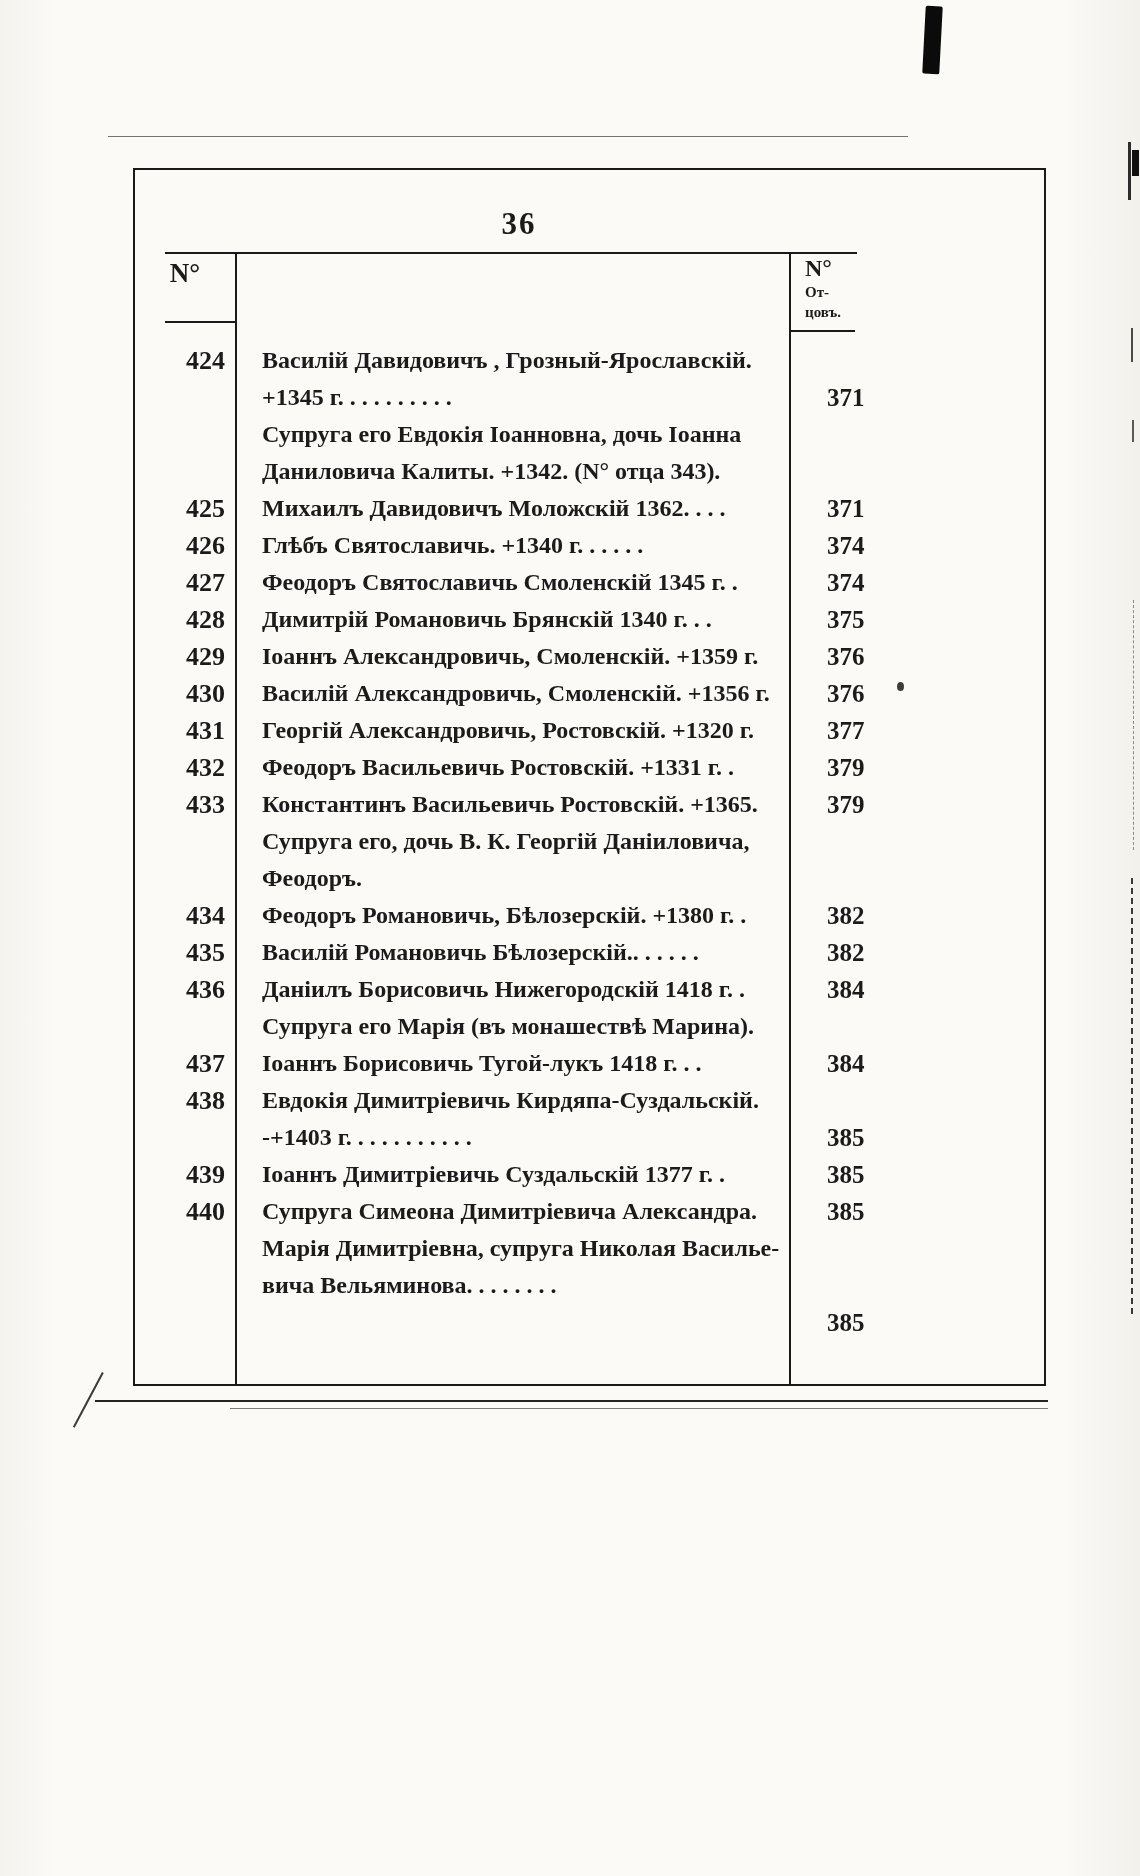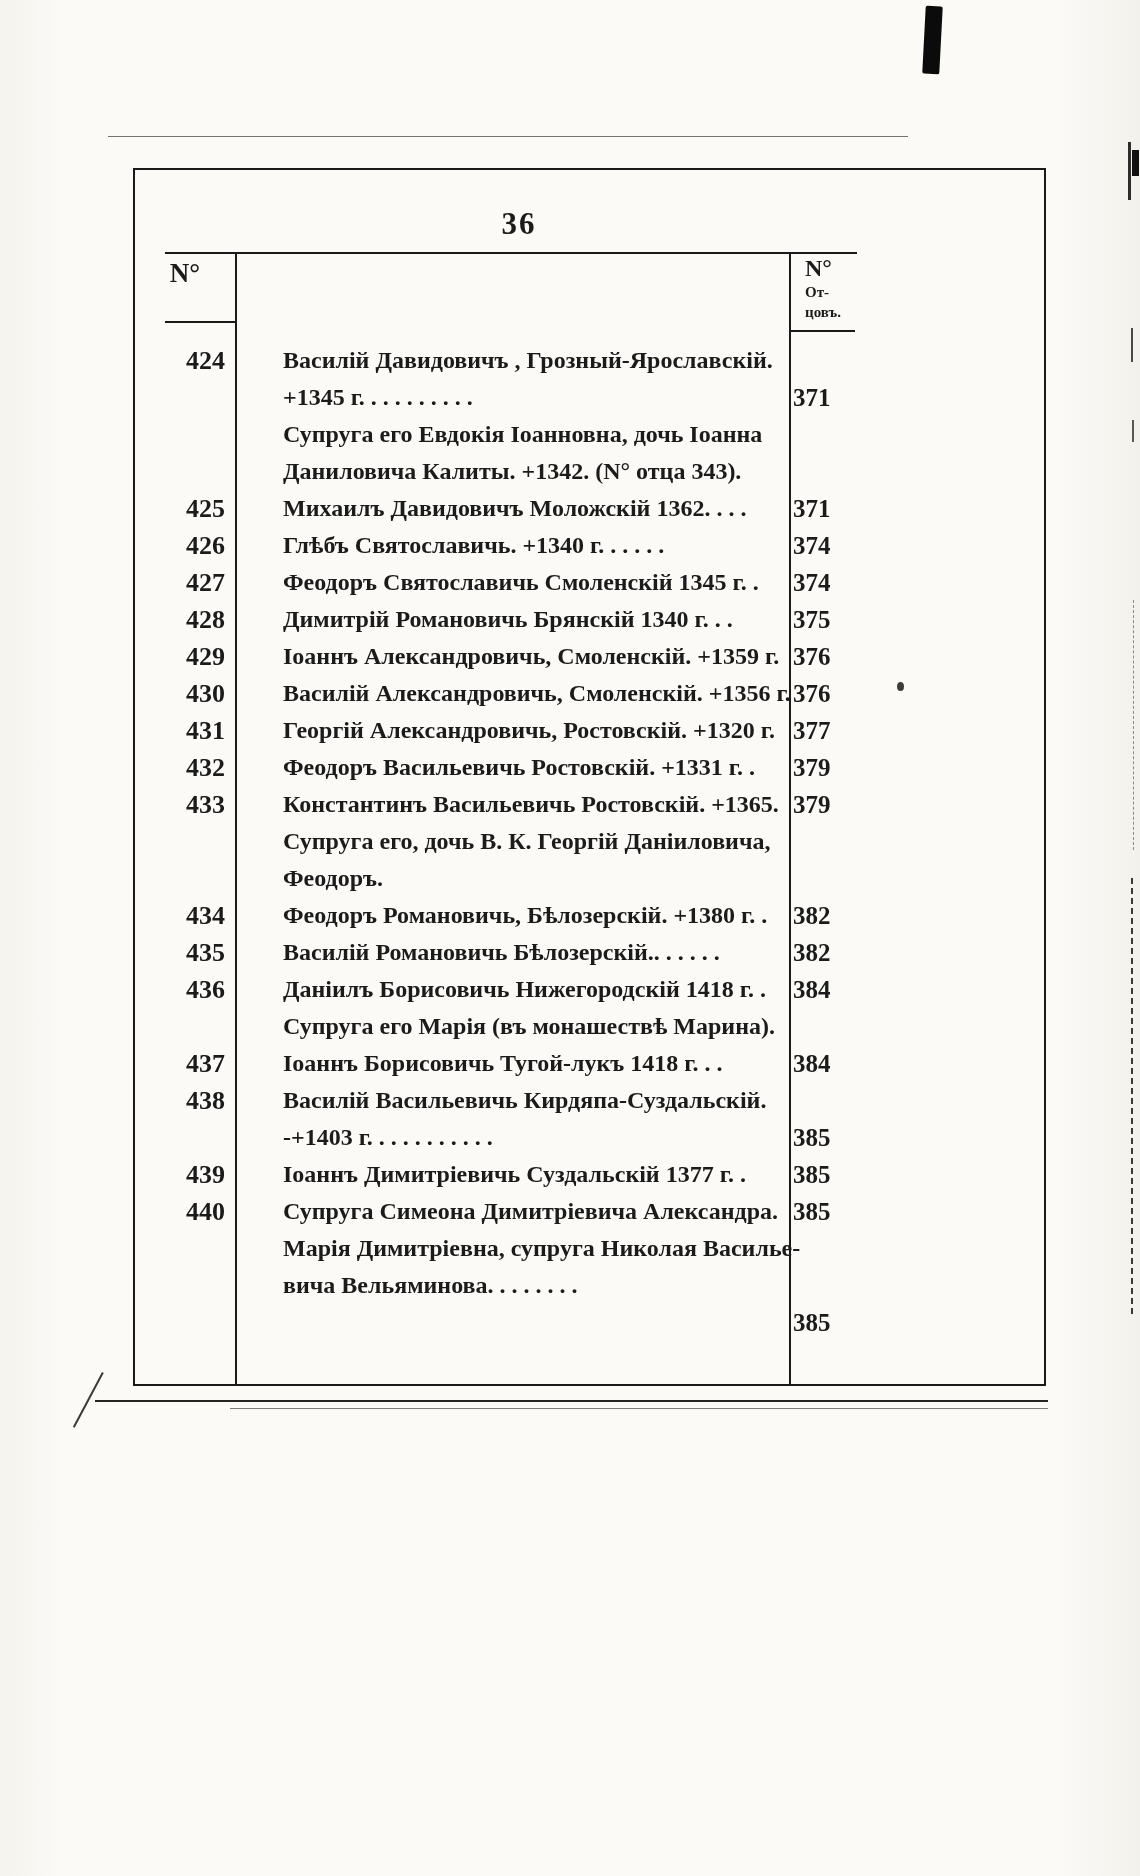--- a/index.html
+++ b/index.html
@@ -30,28 +30,28 @@
   }
   .col-left-rule { position:absolute; top:151px; left:30px; width:70px; height:2px; background:#1a1a1a; }
   .col-right-header { position:absolute; top:84px; left:656px; width:120px; padding-left:14px; }
   .crh-no  { font-size:24px; font-weight:bold; line-height:28px; }
   .crh-sub { font-size:15px; font-weight:bold; line-height:20px; }
   .col-right-rule { position:absolute; top:160px; left:654px; width:66px; height:2px; background:#1a1a1a; }
   .vline { position:absolute; top:82px; bottom:0; width:2px; background:#1a1a1a; }
   .v1 { left:100px; }
   .v2 { left:654px; }
   .entries { position:absolute; top:172px; left:0; right:0; }
-  .entry-row { display:grid; grid-template-columns:100px 554px 1fr; }
+  .entry-row { display:grid; grid-template-columns:100px 554px 1fr;gap:17px; }
   .cell-no {
     text-align:right; padding-right:10px;
     font-size:26px; font-weight:bold; line-height:37px;
   }
   .cell-text .line {
     font-size:24px; font-weight:bold; line-height:37px;
-    white-space:nowrap; padding-left:10px; min-height:37px;margin-left:38px;
+    white-space:nowrap; padding-left:10px; min-height:37px;
   }
   .cell-ref .line {
     font-size:25px; font-weight:bold; line-height:37px;
     padding-left:4px; min-height:37px; white-space:nowrap;
   }
   
   .artifact { position:absolute; }
   .top-hairline { left:108px; top:136px; width:800px; height:1px; background:#74746e; }
   .ink-bar { left:924px; top:6px; width:17px; height:68px; background:#0b0b0b; transform:rotate(3deg); border-radius:2px; }
   .right-dash-top { left:1128px; top:142px; width:3px; height:58px; background:#2c2c2c; }
@@ -237,21 +237,21 @@
           <div class="cell-text">
             <div class="line">Іоаннъ Борисовичь Тугой-лукъ 1418 г. . .</div>
           </div>
           <div class="cell-ref">
             <div class="line">384</div>
           </div>
         </div>
         <div class="entry-row">
           <div class="cell-no">438</div>
           <div class="cell-text">
-            <div class="line">Василій Васильевичь Кирдяпа-Суздальскій.</div>
+            <div class="line">Евдокія Димитріевичь Кирдяпа-Суздальскій.</div>
             <div class="line">-+1403 г. . . . . . . . . . .</div>
           </div>
           <div class="cell-ref">
             <div class="line">&nbsp;</div>
             <div class="line">385</div>
           </div>
         </div>
         <div class="entry-row">
           <div class="cell-no">439</div>
           <div class="cell-text">

